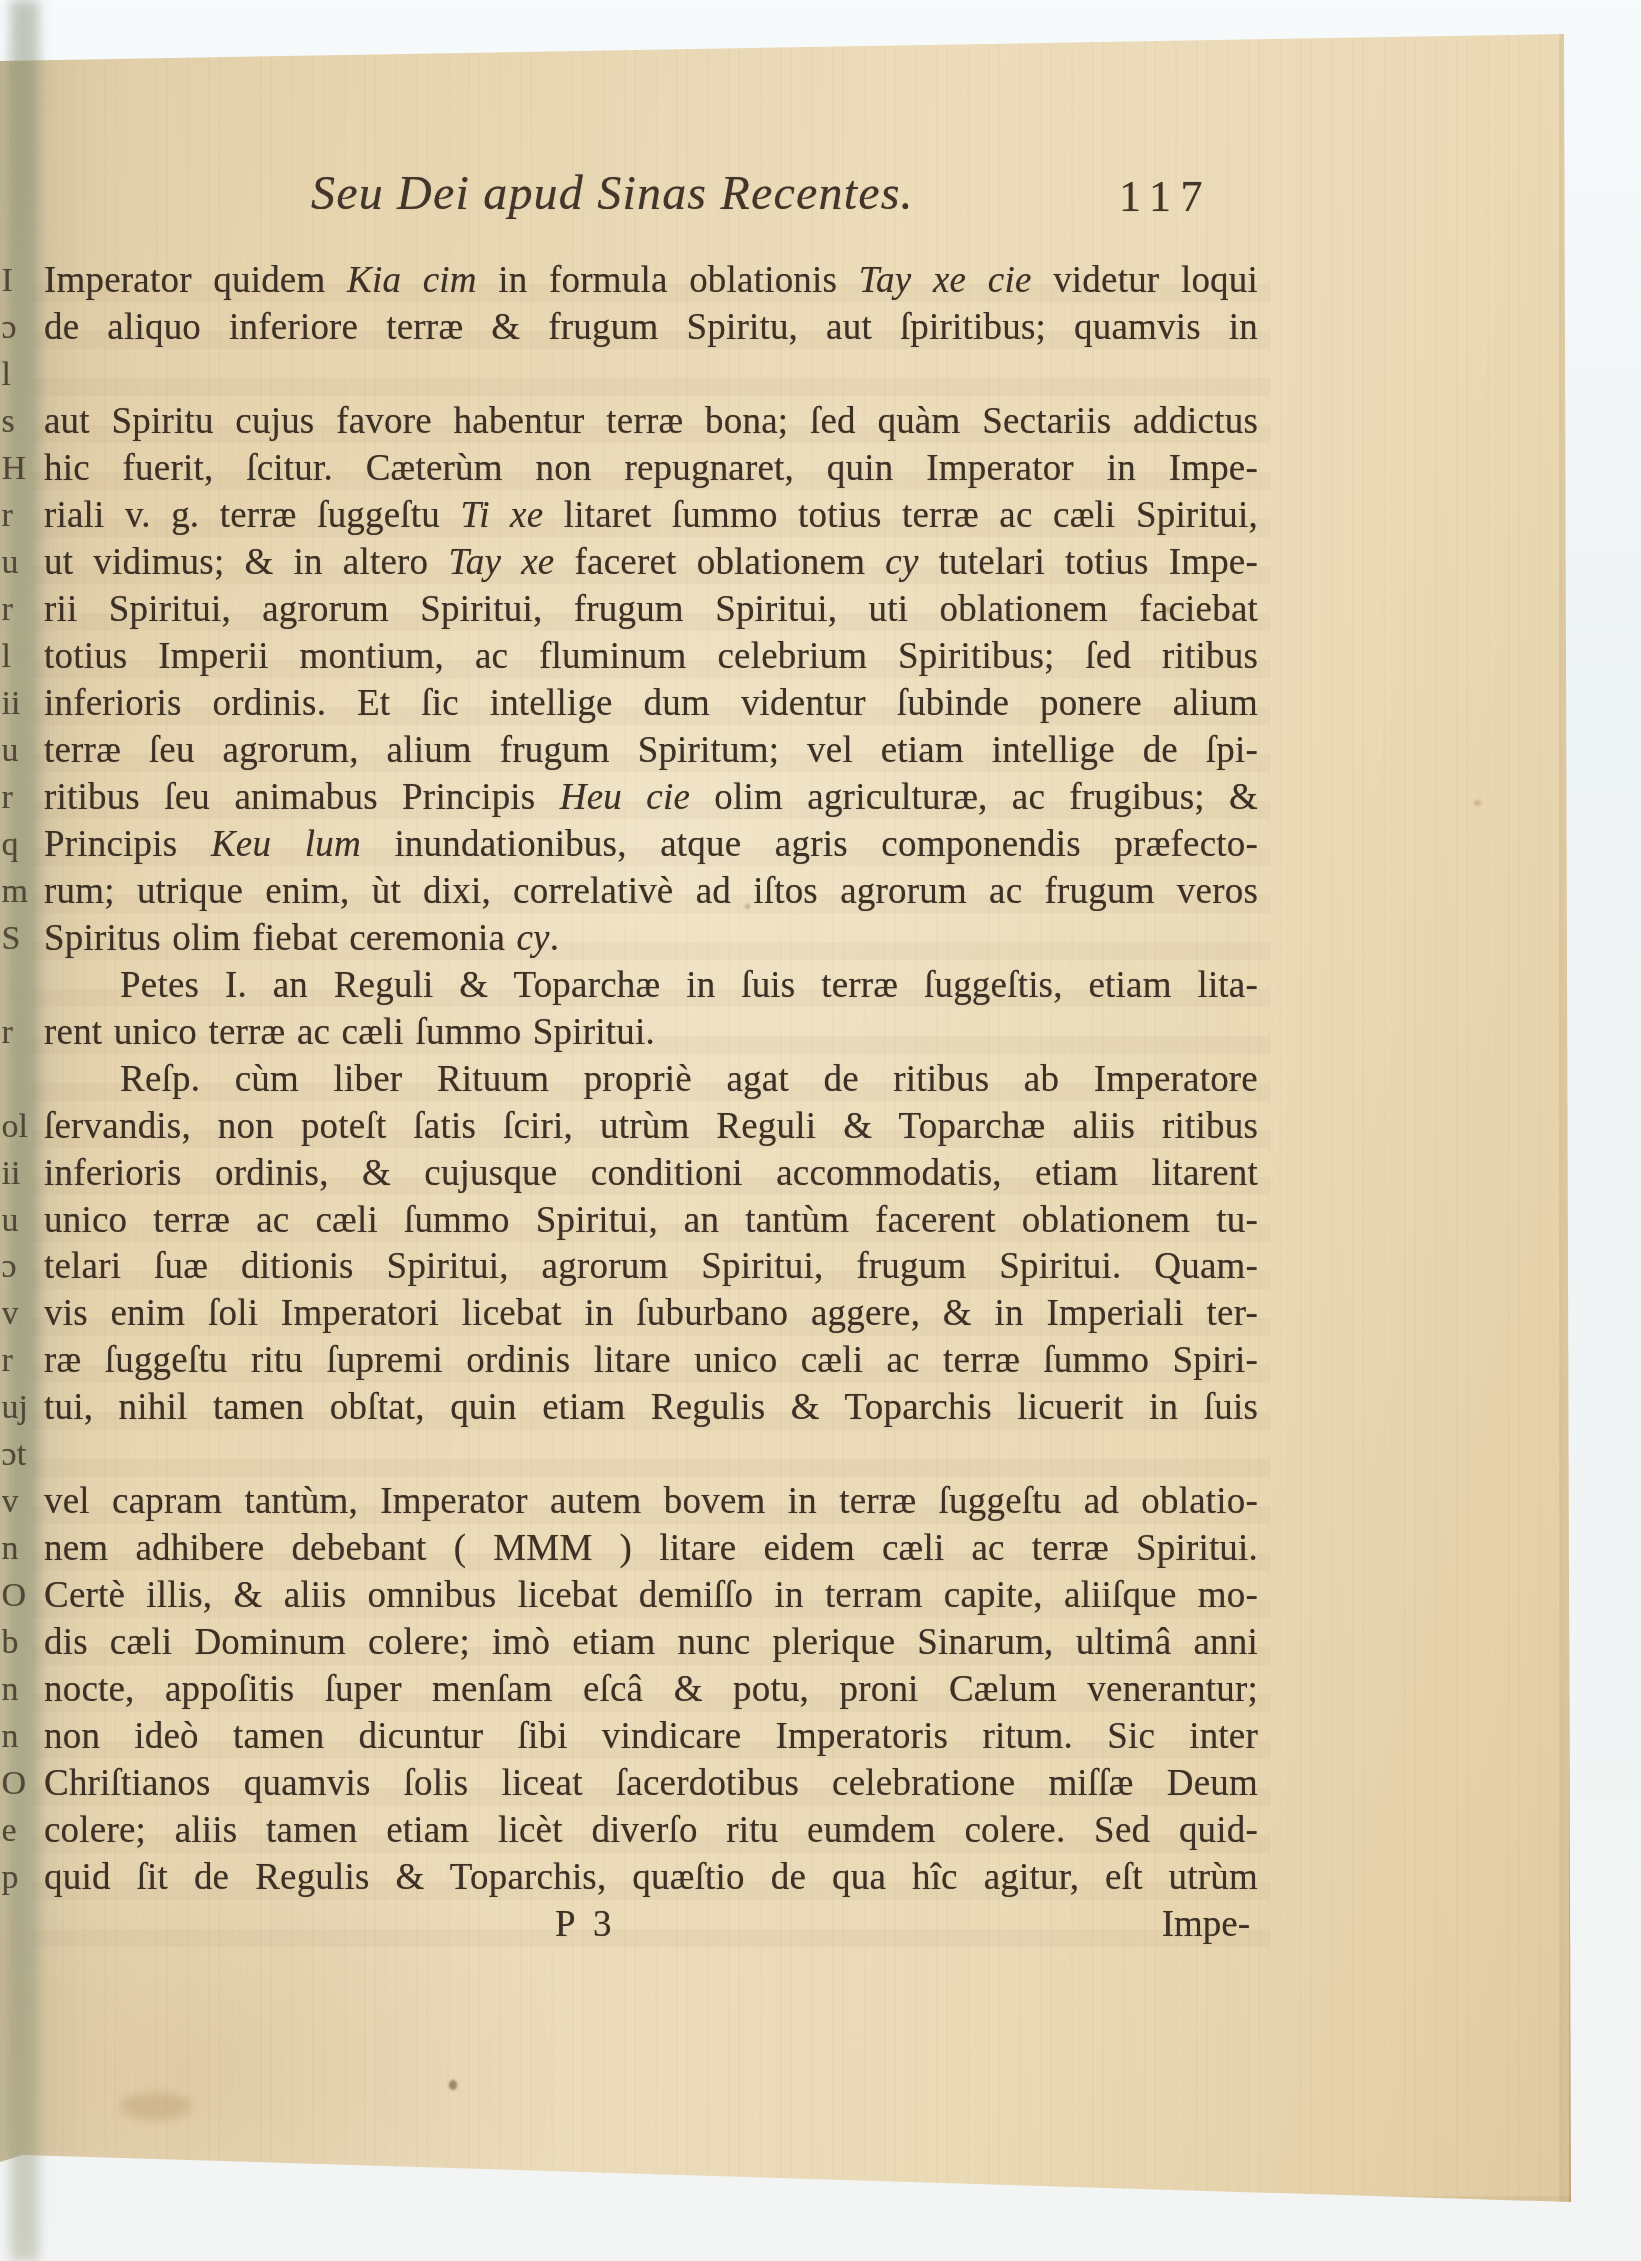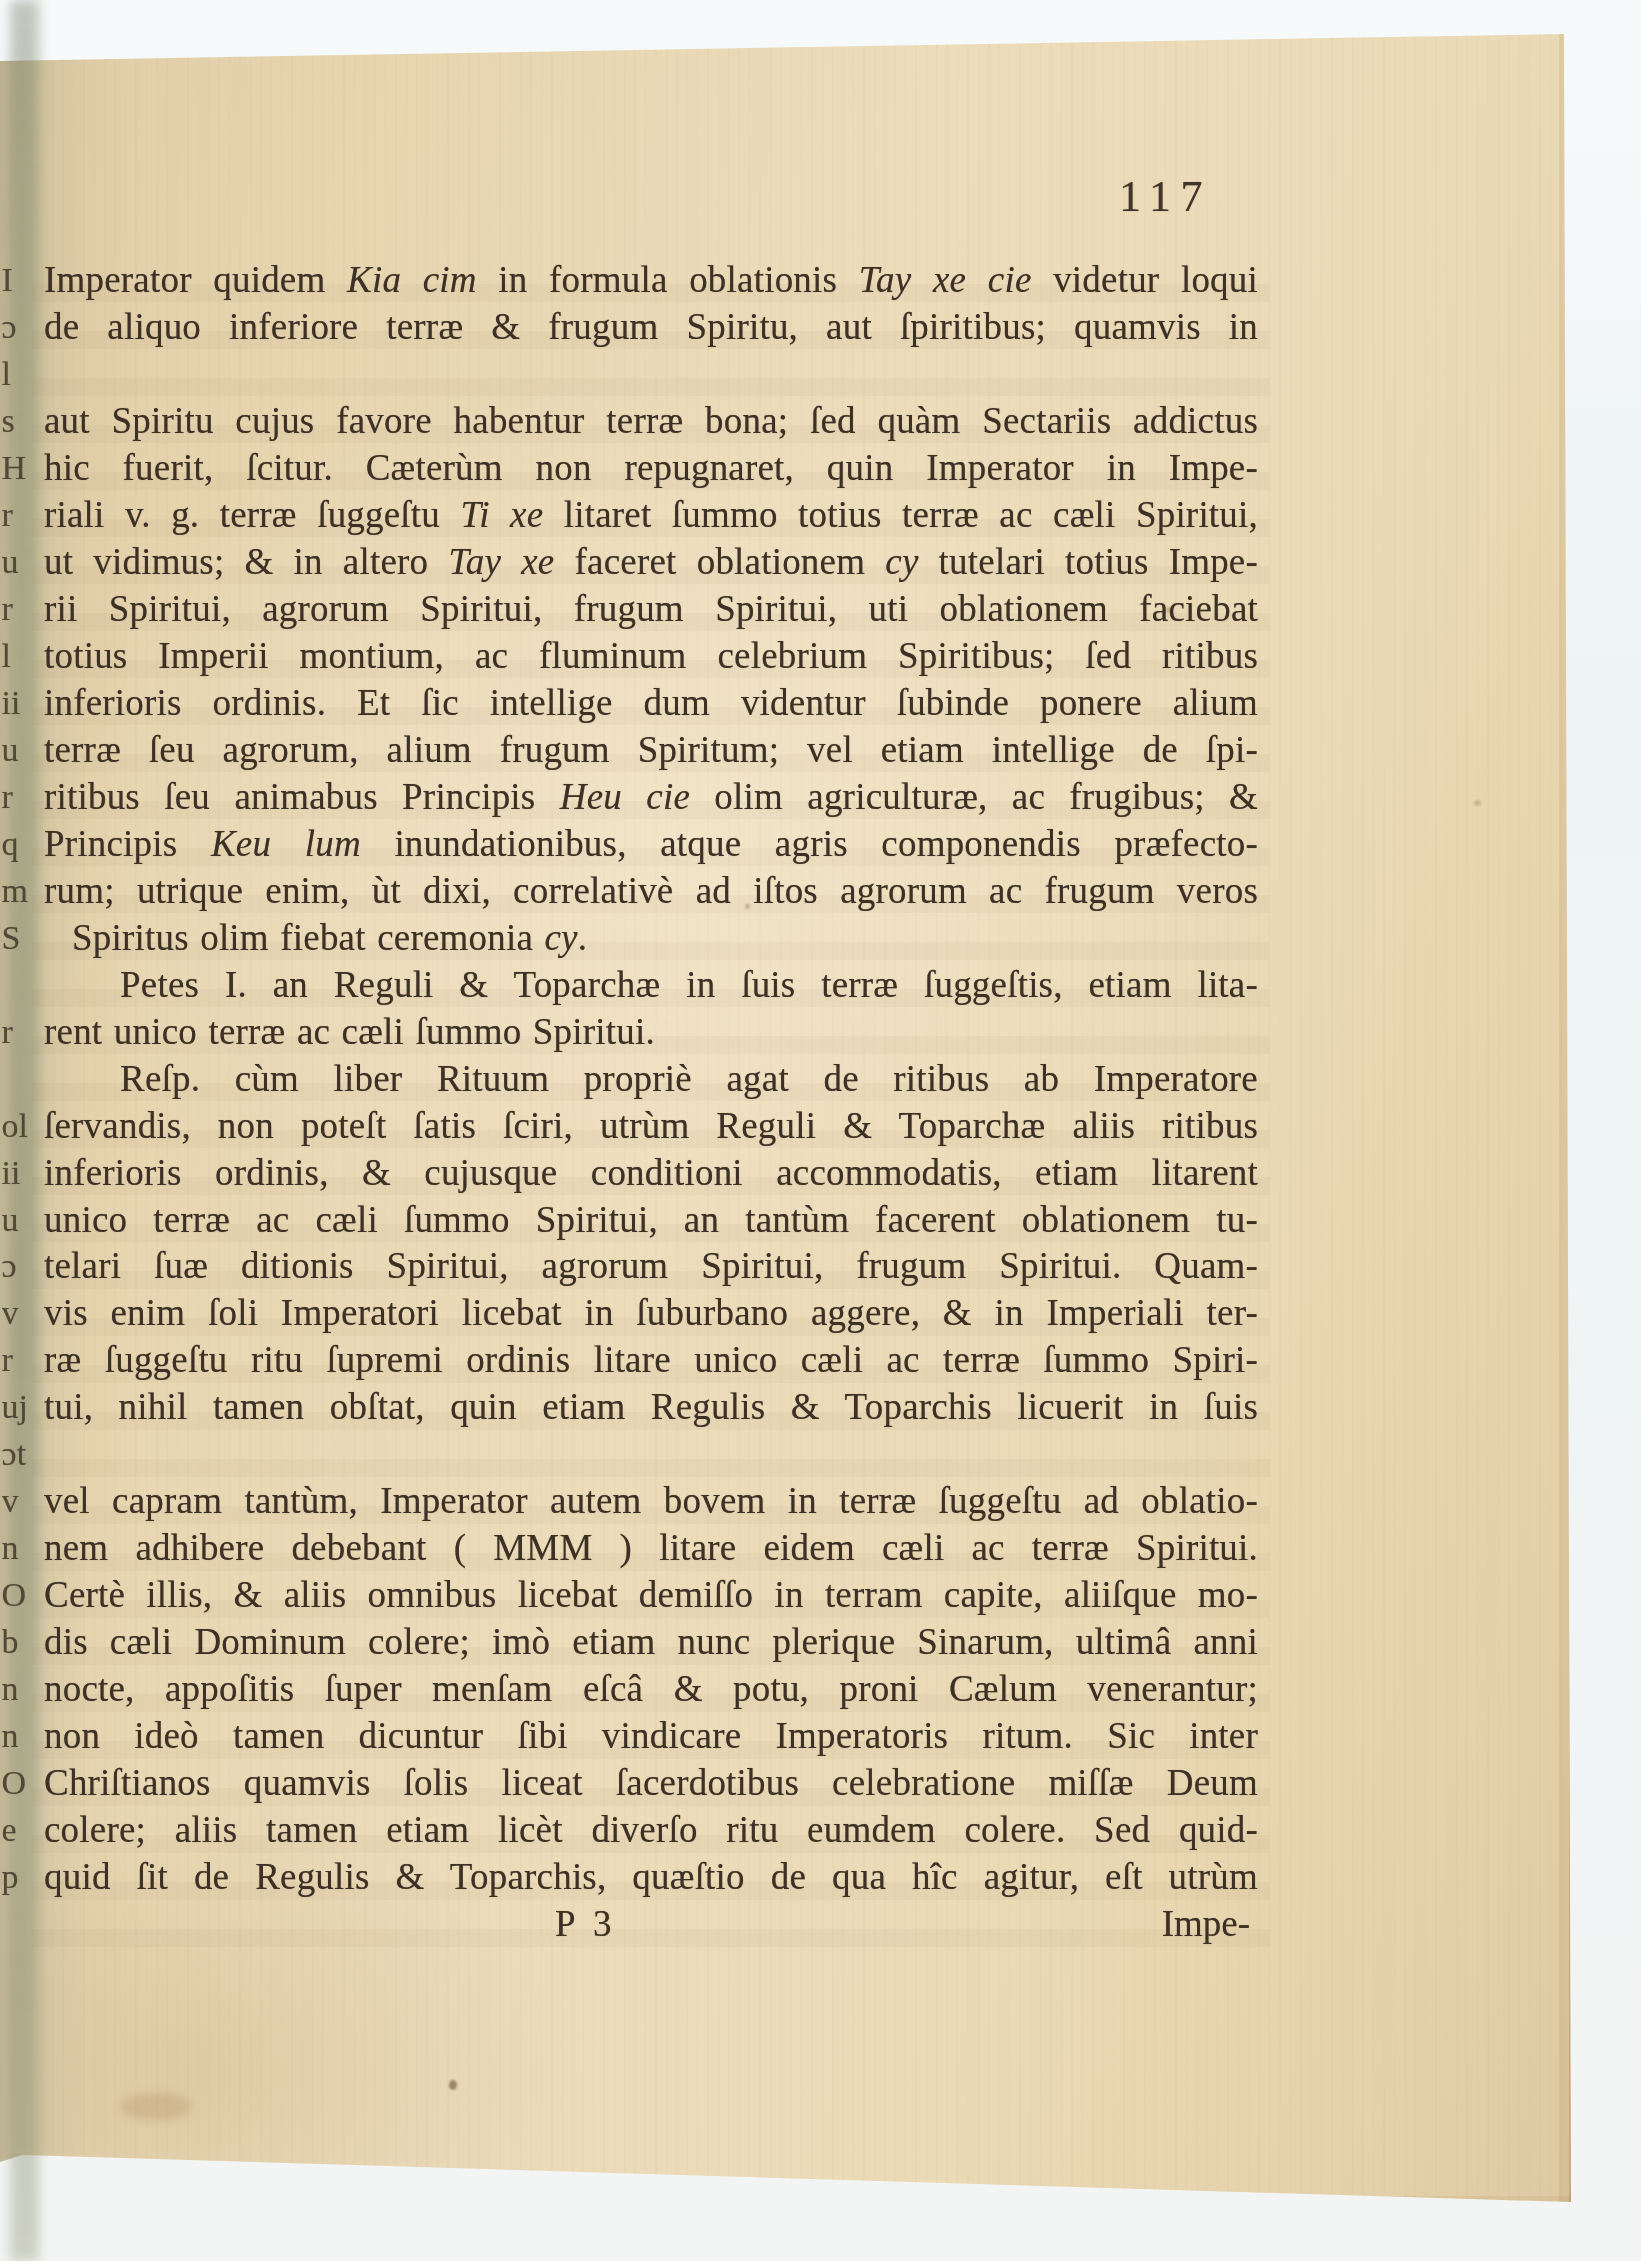--- a/index.html
+++ b/index.html
@@ -79,20 +79,21 @@
 <div class="paper"></div>
 <div class="gutter"></div>
 <div class="showthrough"></div>
 <div class="stain s1"></div>
 <div class="stain s2"></div>
 <div class="stain s3"></div>
 <div class="stain s4"></div>
 <div class="stain s5"></div>
 
 <div class="textlayer">
+  <div class="running-title">Seu Dei apud Sinas Recentes.</div>
   <div class="folio">117</div>
 
   <div class="footer-line" id="footerLine" style="top: 1904px;">
     <span class="sig">P 3</span>
     <span class="catch">Impe-</span>
   </div>
 <div class="line" style="top: 260px;"><span>Imperator quidem </span><span class="it">Kia cim</span><span> in formula oblationis </span><span class="it">Tay xe cie</span><span> videtur loqui</span></div>
     <span class="frag" style="top: 260px;">I</span>
     <div class="line" style="top: 307px;"><span>de aliquo inferiore terræ &amp; frugum Spiritu, aut ſpiritibus; quamvis in</span></div>
     <span class="frag" style="top: 307px;">ɔ</span>
@@ -112,21 +113,21 @@
     <div class="line" style="top: 683px;"><span>inferioris ordinis. Et ſic intellige dum videntur ſubinde ponere alium</span></div>
     <span class="frag" style="top: 683px;">ii</span>
     <div class="line" style="top: 730px;"><span>terræ ſeu agrorum, alium frugum Spiritum; vel etiam intellige de ſpi-</span></div>
     <span class="frag" style="top: 730px;">u</span>
     <div class="line" style="top: 777px;"><span>ritibus ſeu animabus Principis </span><span class="it">Heu cie</span><span> olim agriculturæ, ac frugibus; &amp;</span></div>
     <span class="frag" style="top: 777px;">r</span>
     <div class="line" style="top: 824px;"><span>Principis </span><span class="it">Keu lum</span><span> inundationibus, atque agris componendis præfecto-</span></div>
     <span class="frag" style="top: 824px;">q</span>
     <div class="line" style="top: 871px;"><span>rum; utrique enim, ùt dixi, correlativè ad iſtos agrorum ac frugum veros</span></div>
     <span class="frag" style="top: 871px;">m</span>
-    <div class="line short" style="top: 918px; margin-left: 28px;"><span>Spiritus olim fiebat ceremonia </span><span class="it">cy</span><span>.</span></div>
+    <div class="line short" style="top: 918px;"><span>Spiritus olim fiebat ceremonia </span><span class="it">cy</span><span>.</span></div>
     <span class="frag" style="top: 918px;">S</span>
     <div class="line indent" style="top: 965px;"><span>Petes I. an Reguli &amp; Toparchæ in ſuis terræ ſuggeſtis, etiam lita-</span></div>
     <div class="line short" style="top: 1012px;"><span>rent unico terræ ac cæli ſummo Spiritui.</span></div>
     <span class="frag" style="top: 1012px;">r</span>
     <div class="line indent" style="top: 1059px;"><span>Reſp. cùm liber Rituum propriè agat de ritibus ab Imperatore</span></div>
     <div class="line" style="top: 1106px;"><span>ſervandis, non poteſt ſatis ſciri, utrùm Reguli &amp; Toparchæ aliis ritibus</span></div>
     <span class="frag" style="top: 1106px;">ol</span>
     <div class="line" style="top: 1153px;"><span>inferioris ordinis, &amp; cujusque conditioni accommodatis, etiam litarent</span></div>
     <span class="frag" style="top: 1153px;">ii</span>
     <div class="line" style="top: 1200px;"><span>unico terræ ac cæli ſummo Spiritui, an tantùm facerent oblationem tu-</span></div>

